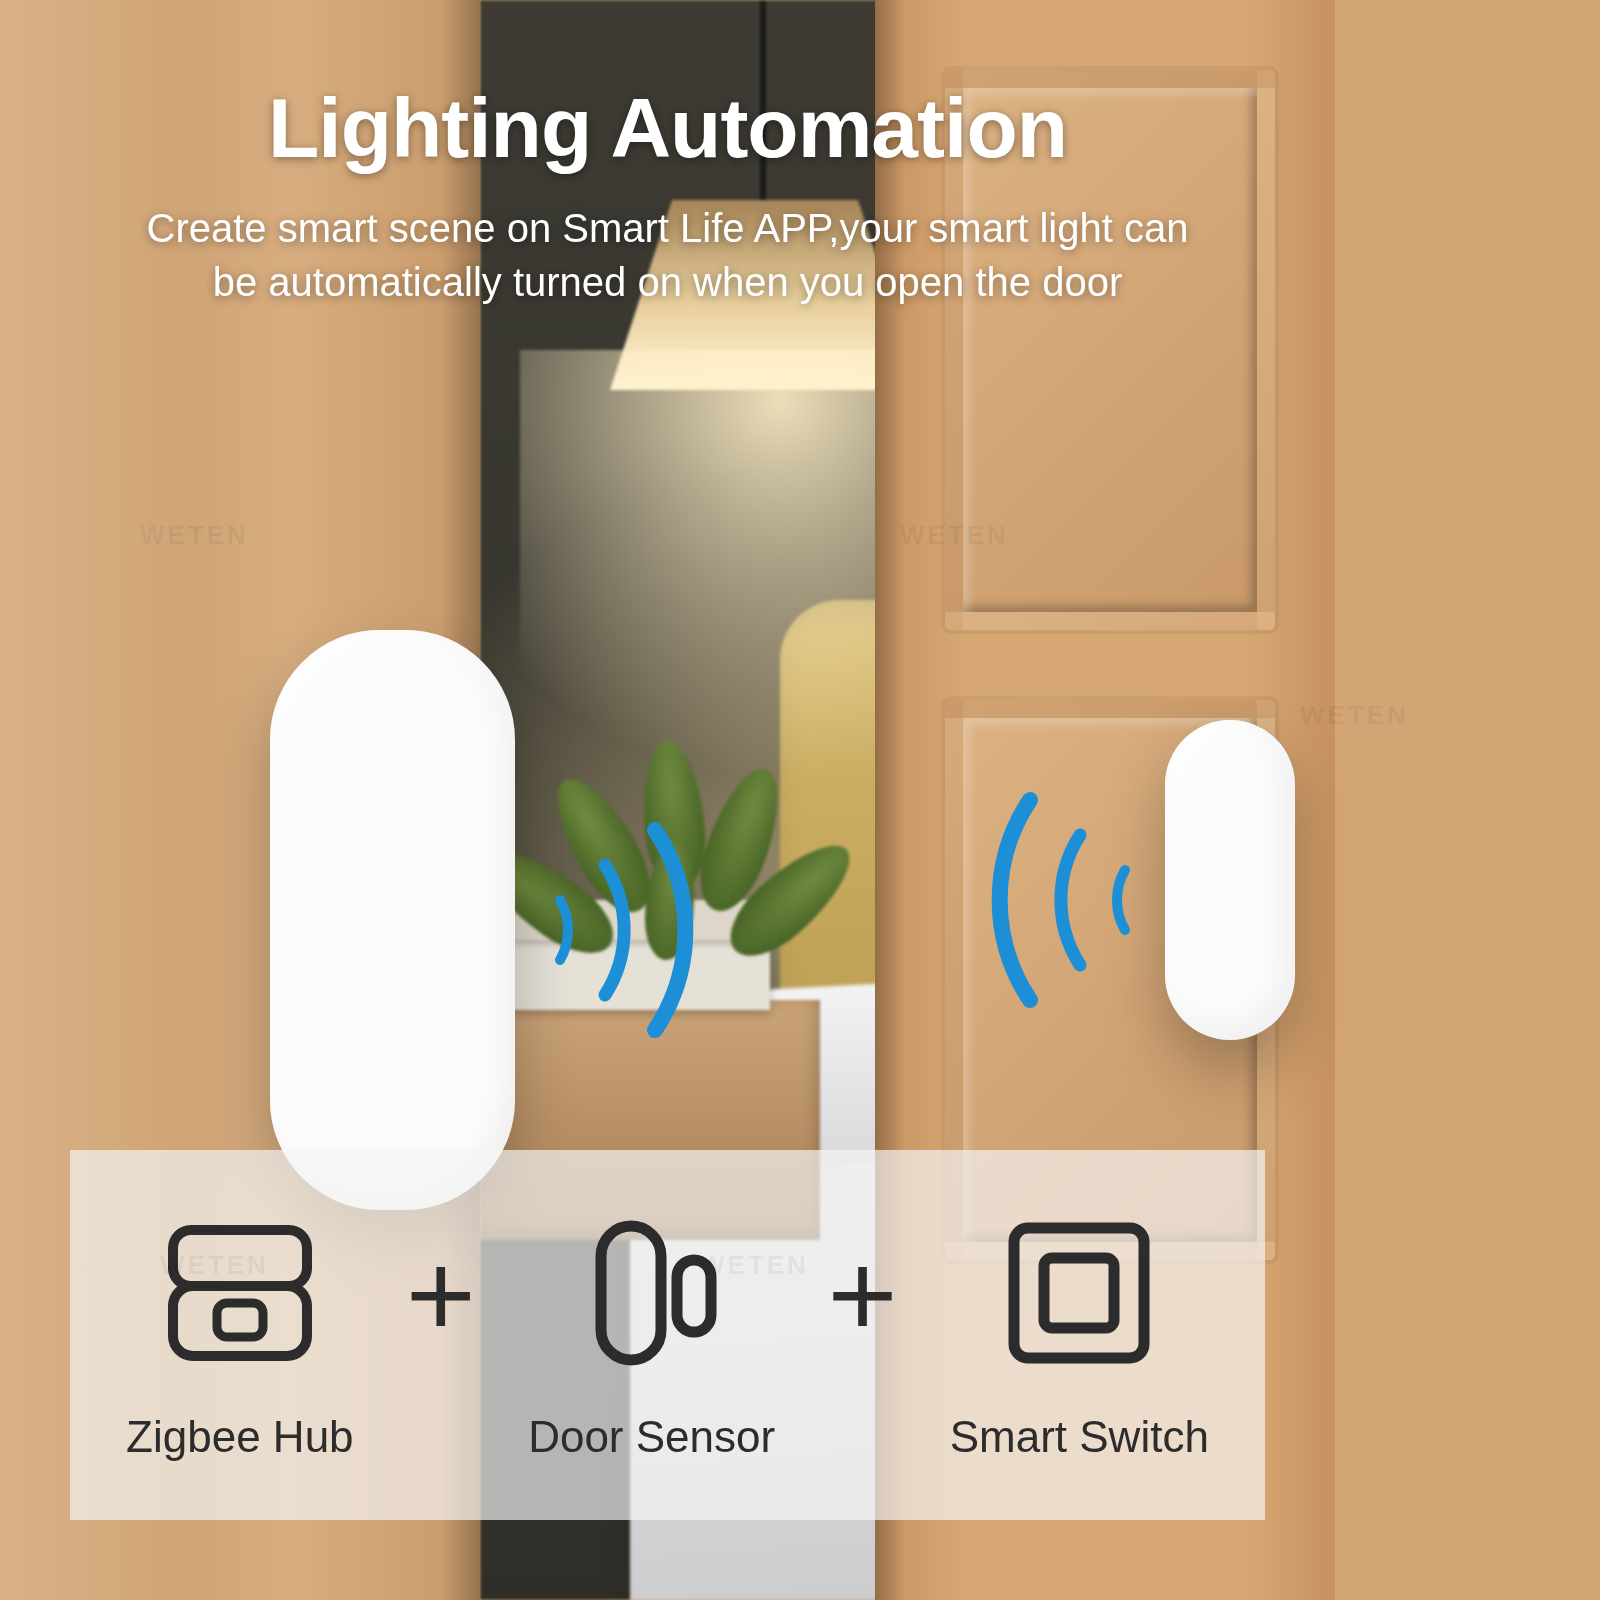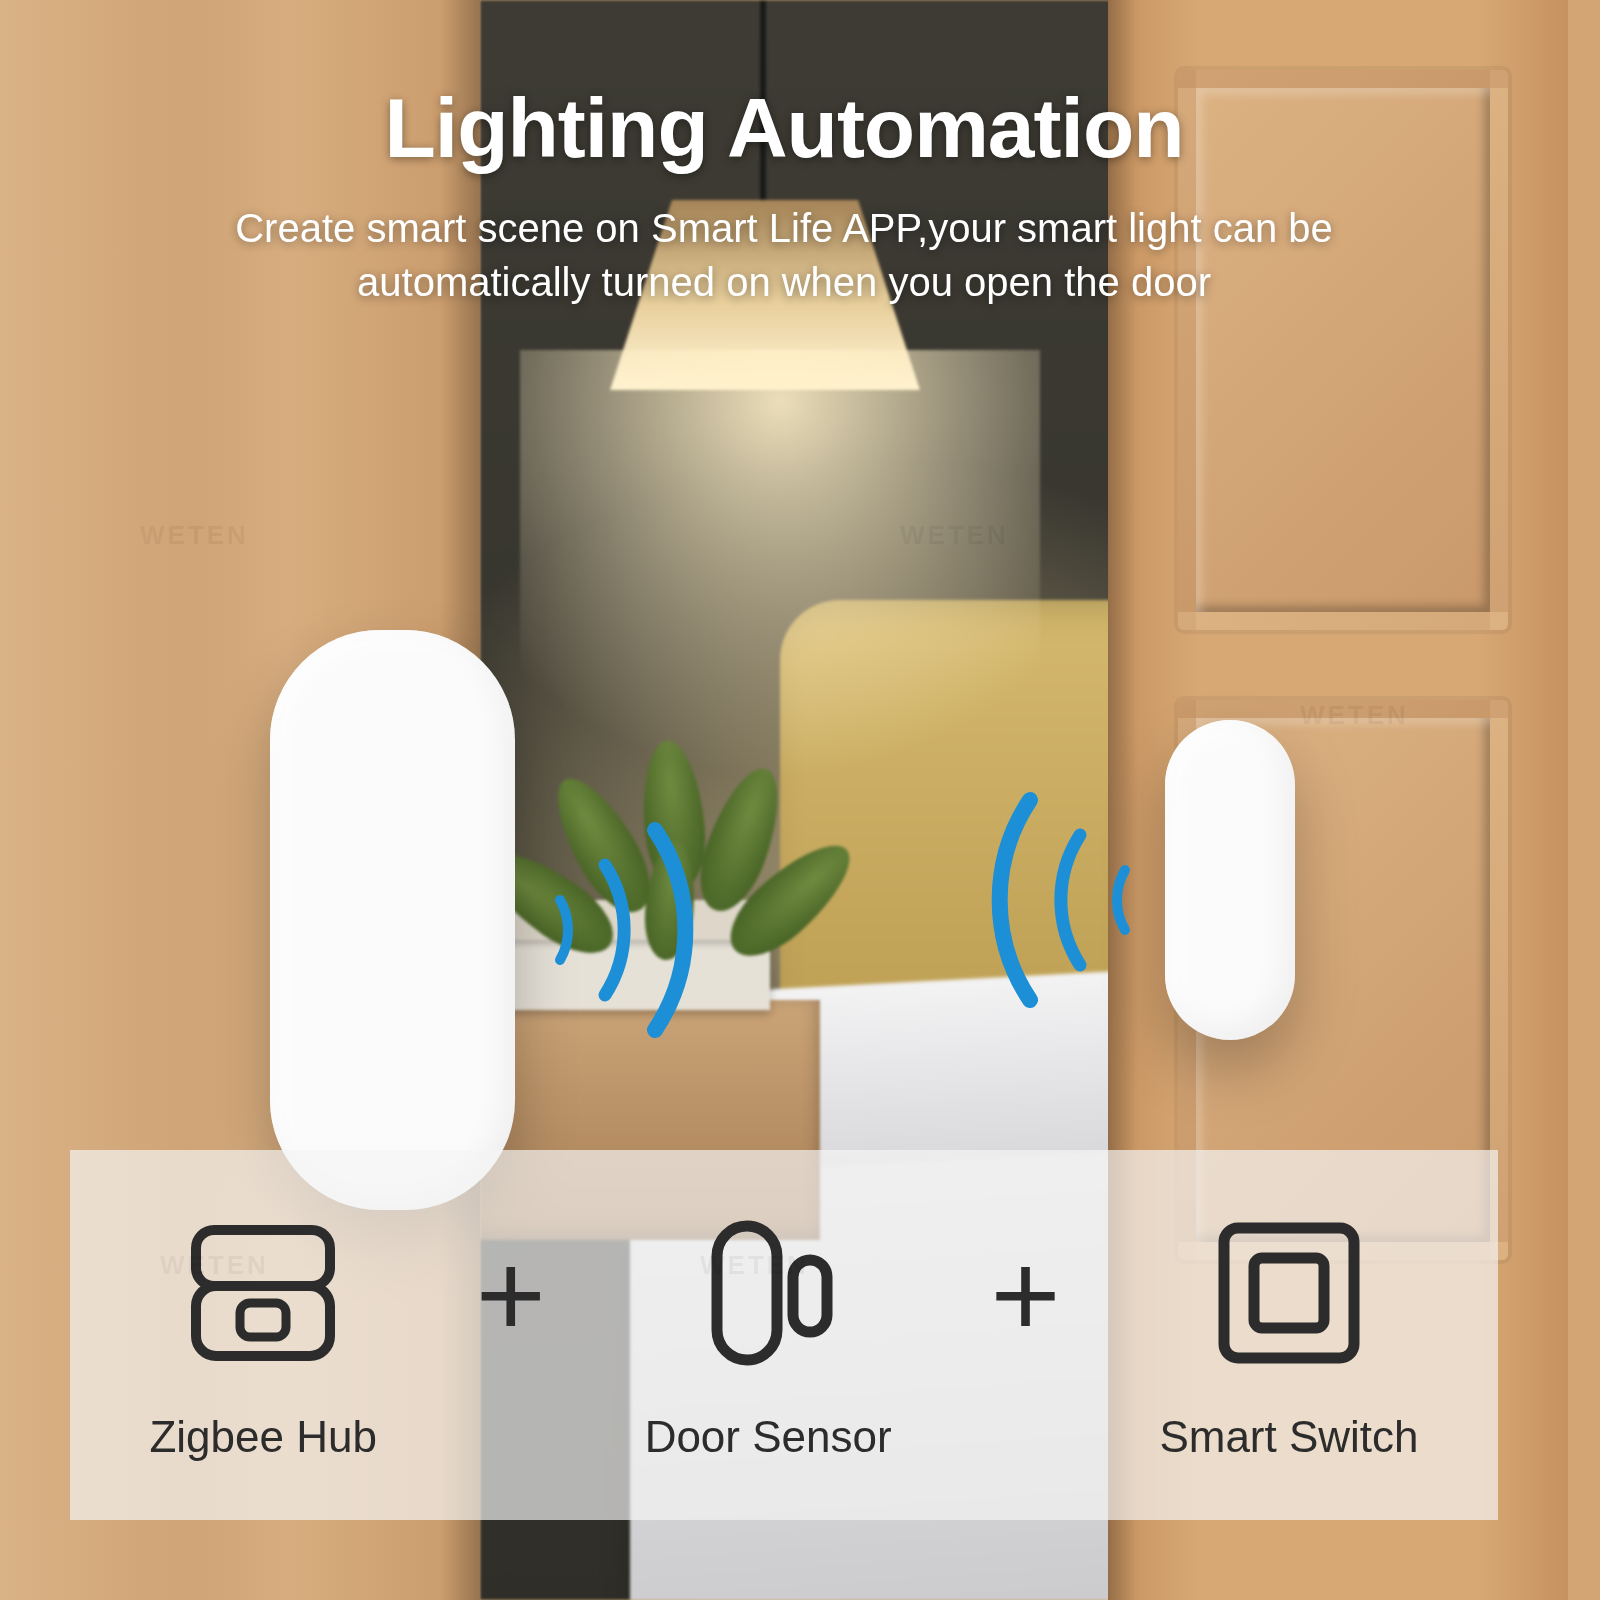--- a/index.html
+++ b/index.html
@@ -5,21 +5,21 @@
   * { margin: 0; padding: 0; box-sizing: border-box; }
   body {
     width: 1600px;
     height: 1600px;
     font-family: -apple-system, BlinkMacSystemFont, "Segoe UI", Arial, sans-serif;
     overflow: hidden;
     background: #d4a574;
   }
   .scene {
     position: relative;
-    width: 1568px;
+    width: 1335px;
     height: 1600px;
   }
   
   .door-left {
     position: absolute;
     left: 0; top: 0;
     width: 480px; height: 1600px;
     background: linear-gradient(90deg, #d9b285 0%, #cfa476 40%, #d7ad7f 60%, #c99a6a 100%);
   }
   .door-left::before {

